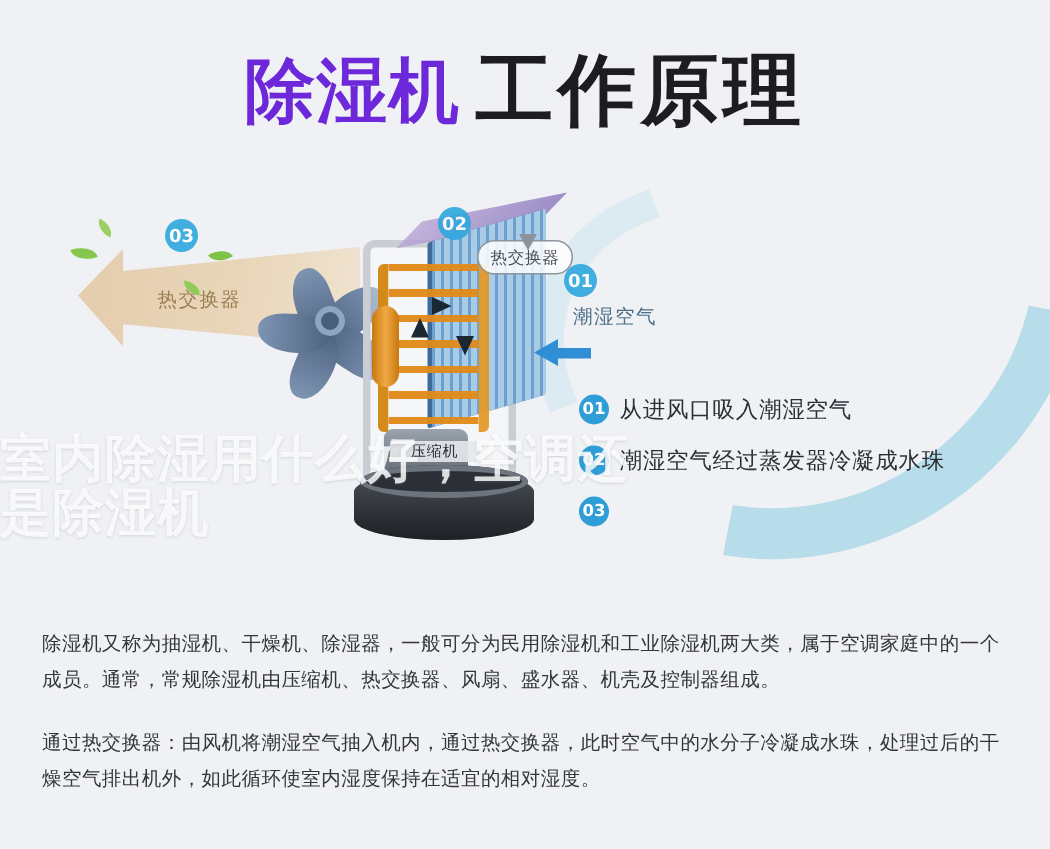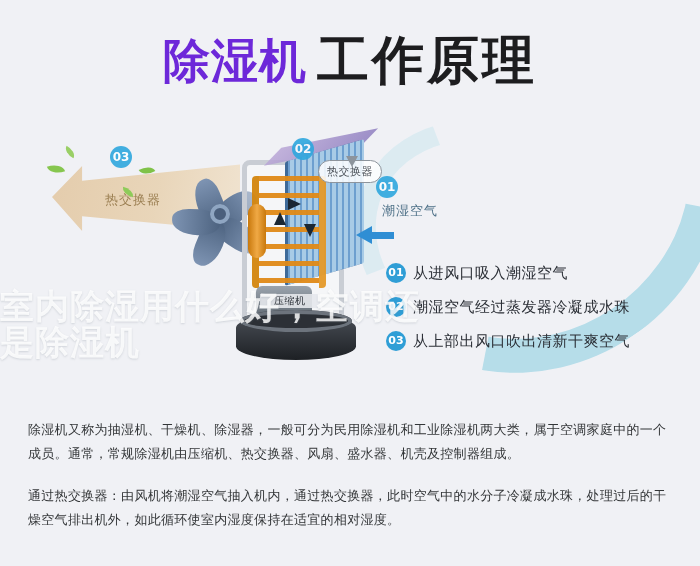--- a/index.html
+++ b/index.html
@@ -389,20 +389,21 @@
     line-height: 36px;
     text-shadow: 0 1px 2px rgba(120,130,145,.25);
   }
 
   
   .copy {
     position: absolute;
     left: 28px;
     top: 418px;
     width: 648px;
+    font-family: Liberation Mono, monospace;
   }
   .para {
     font-size: 13px;
     line-height: 24px;
     color: #333638;
     letter-spacing: .3px;
     margin: 0 0 18px 0;
   }
 </style>
 </head>
@@ -468,21 +469,20 @@
     <div class="step">
       <div class="step-num">01</div>
       <div class="step-text">从进风口吸入潮湿空气</div>
     </div>
     <div class="step">
       <div class="step-num">02</div>
       <div class="step-text">潮湿空气经过蒸发器冷凝成水珠</div>
     </div>
     <div class="step">
       <div class="step-num">03</div>
-      <div class="step-text">从上部出风口吹出清新干爽空气</div>
     </div>
   </div>
 
   <div class="watermark">
     <div class="wm-line">室内除湿用什么好，空调还</div>
     <div class="wm-line">是除湿机</div>
   </div>
 
   <div class="copy">
     <p class="para">除湿机又称为抽湿机、干燥机、除湿器，一般可分为民用除湿机和工业除湿机两大类，属于空调家庭中的一个成员。通常，常规除湿机由压缩机、热交换器、风扇、盛水器、机壳及控制器组成。</p>

